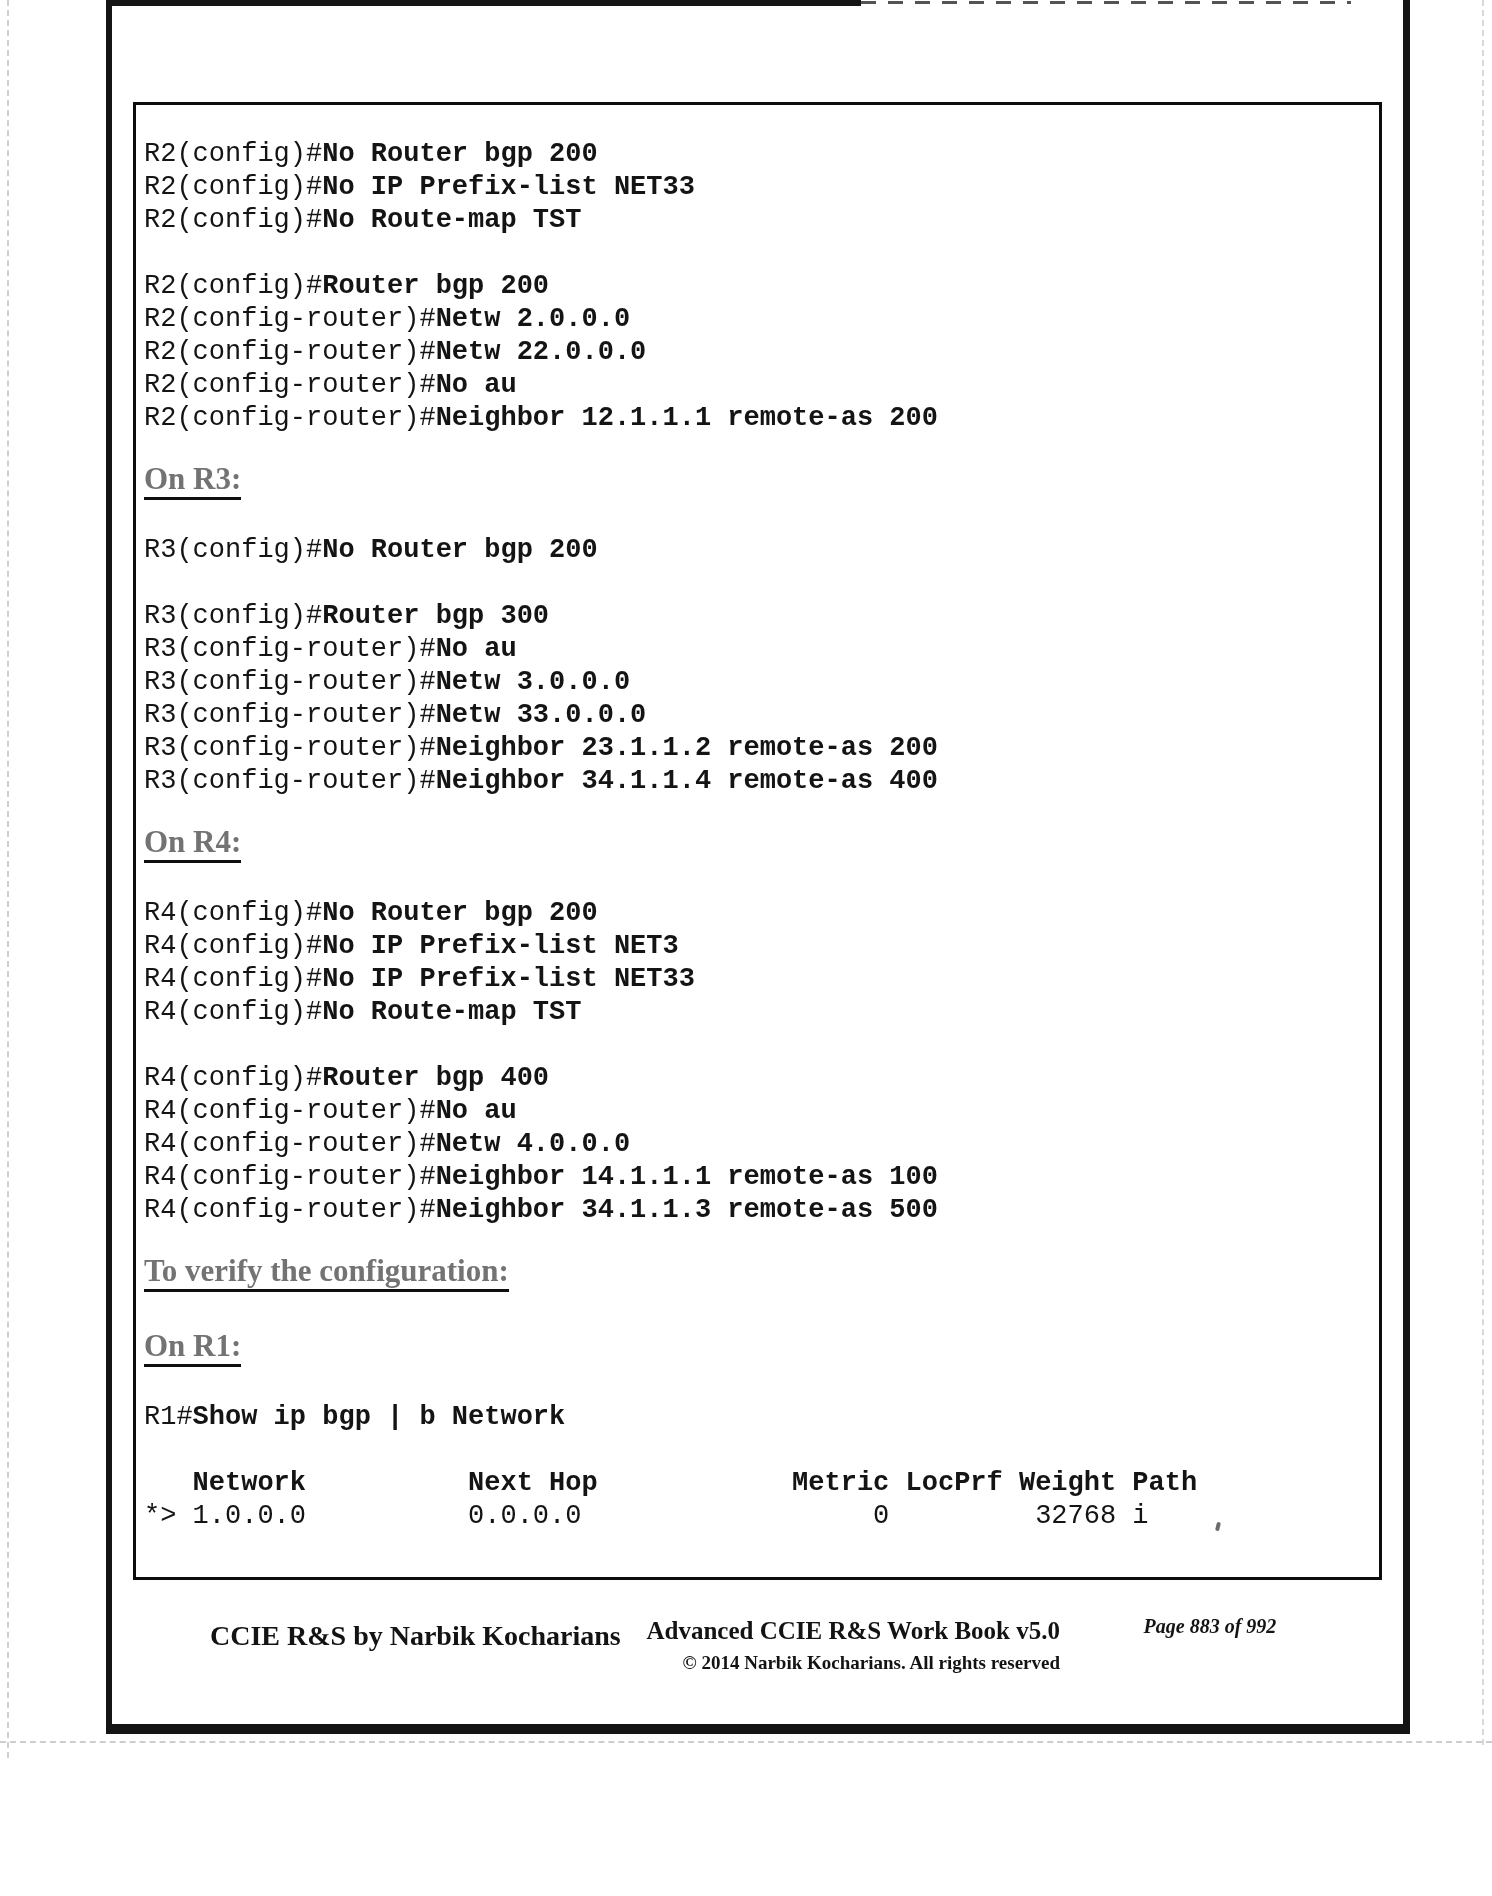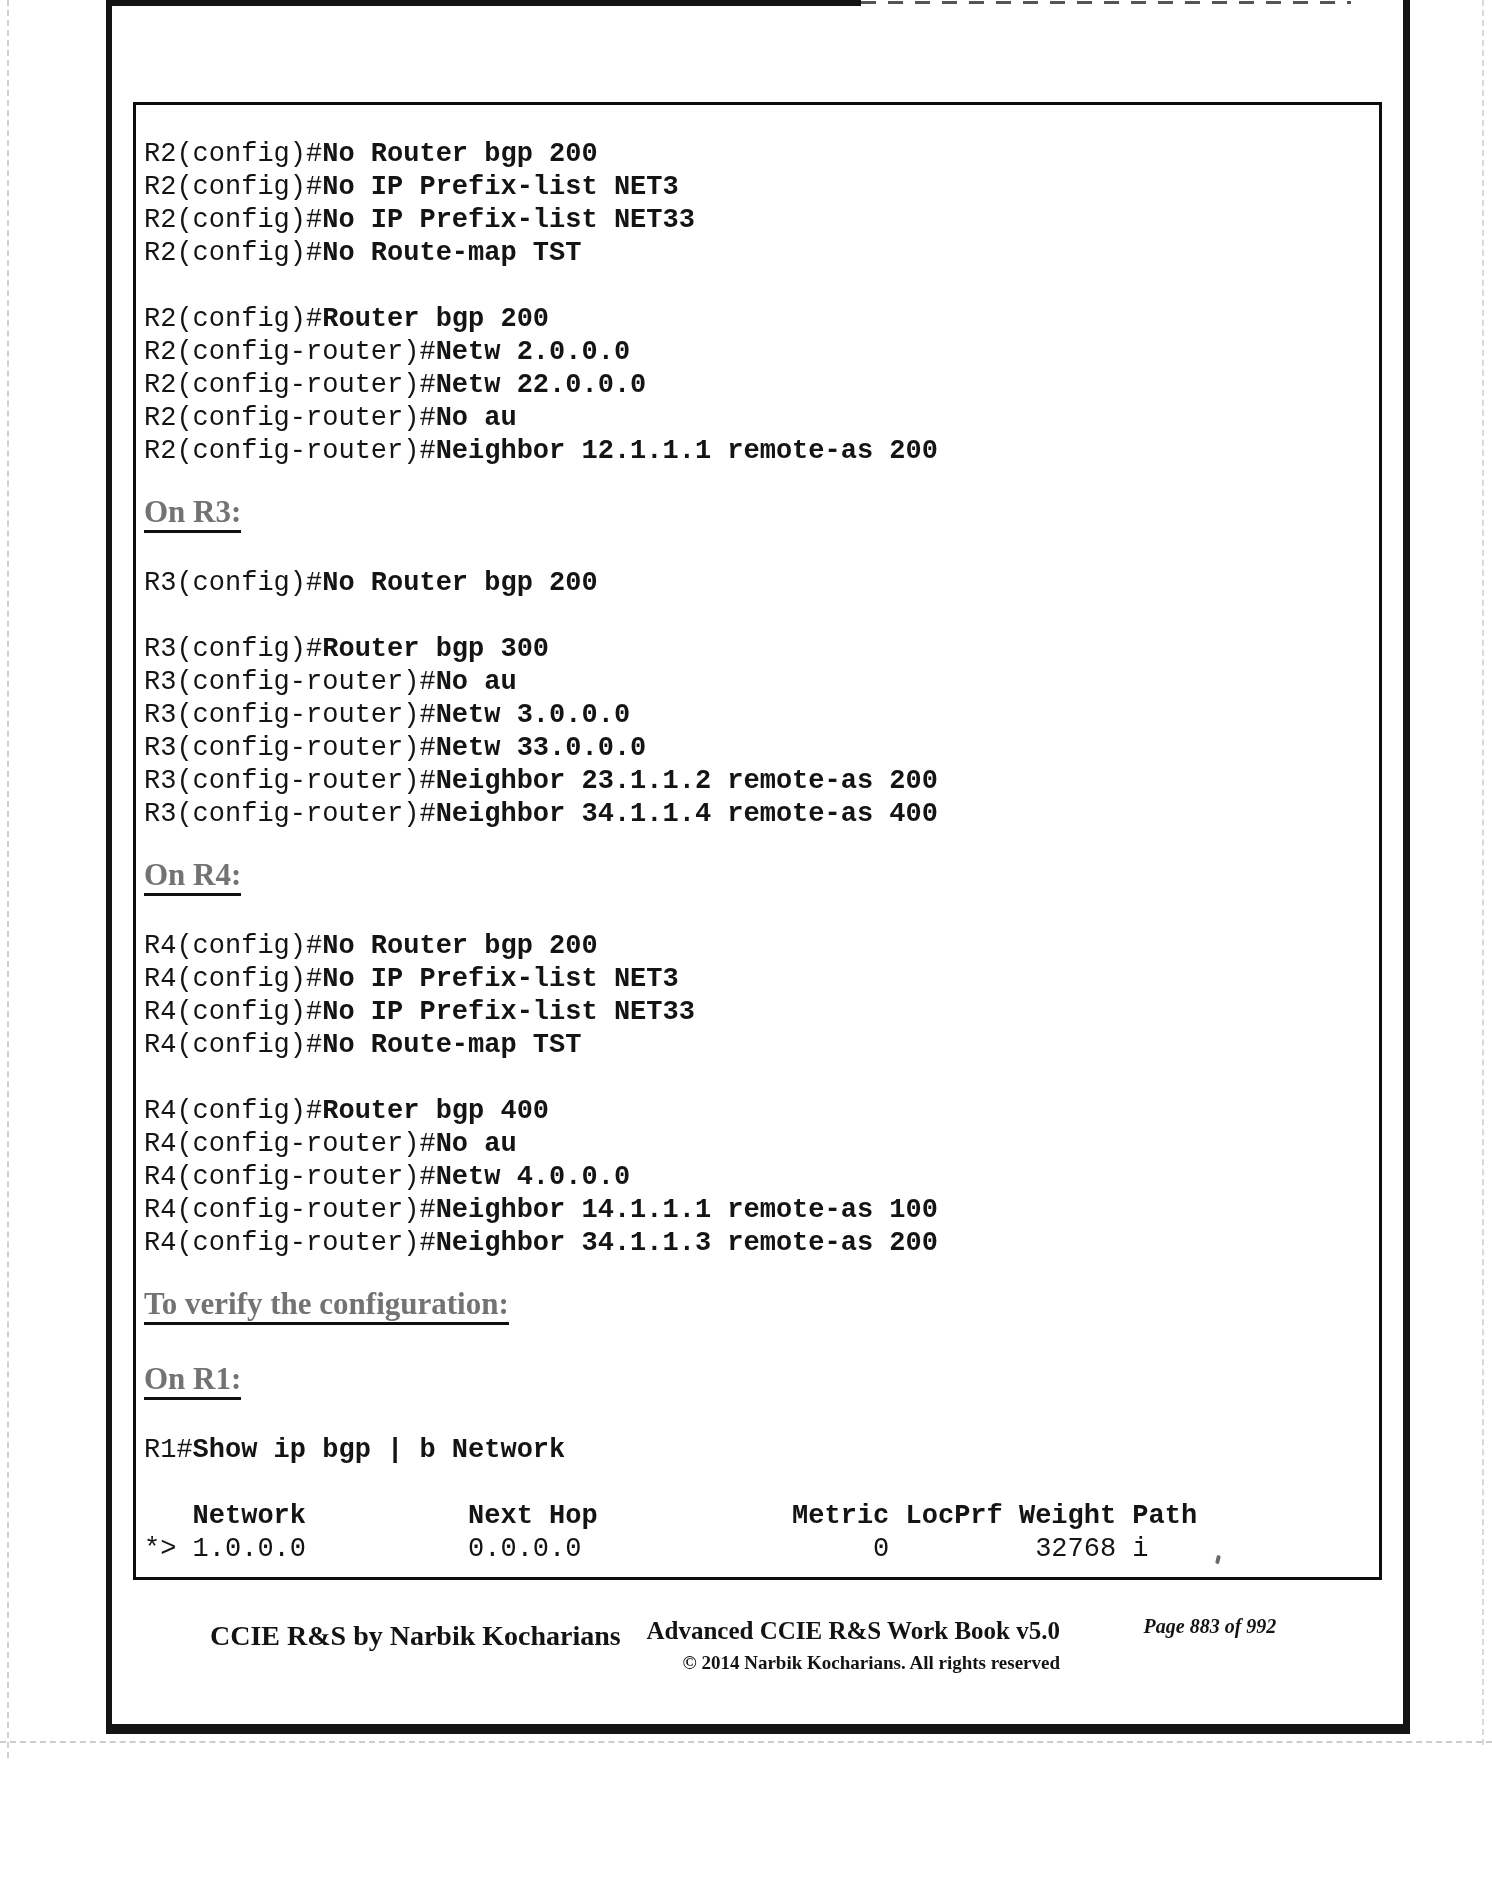--- a/index.html
+++ b/index.html
@@ -80,21 +80,20 @@
   <div class="edge-line-left"></div>
   <div class="edge-line-right"></div>
   <div class="bottom-scan-dash"></div>
 
   <div class="page-frame">
     <div class="frame-top"></div>
 
     <div class="console-panel">
       <div>
           <div class="cline"><span class="prompt">R2(config)#</span><span class="cmd">No Router bgp 200</span></div>
-          <div class="cline"><span class="prompt">R2(config)#</span><span class="cmd">No IP Prefix-list NET3</span></div>
           <div class="cline"><span class="prompt">R2(config)#</span><span class="cmd">No IP Prefix-list NET33</span></div>
           <div class="cline"><span class="prompt">R2(config)#</span><span class="cmd">No Route-map TST</span></div>
           <div class="cline">&nbsp;</div>
           <div class="cline"><span class="prompt">R2(config)#</span><span class="cmd">Router bgp 200</span></div>
           <div class="cline"><span class="prompt">R2(config-router)#</span><span class="cmd">Netw 2.0.0.0</span></div>
           <div class="cline"><span class="prompt">R2(config-router)#</span><span class="cmd">Netw 22.0.0.0</span></div>
           <div class="cline"><span class="prompt">R2(config-router)#</span><span class="cmd">No au</span></div>
           <div class="cline"><span class="prompt">R2(config-router)#</span><span class="cmd">Neighbor 12.1.1.1 remote-as 200</span></div>
           <div class="section-heading"><span class="heading-text">On R3:</span></div>
           <div class="cline"><span class="prompt">R3(config)#</span><span class="cmd">No Router bgp 200</span></div>
@@ -108,21 +107,21 @@
           <div class="section-heading"><span class="heading-text">On R4:</span></div>
           <div class="cline"><span class="prompt">R4(config)#</span><span class="cmd">No Router bgp 200</span></div>
           <div class="cline"><span class="prompt">R4(config)#</span><span class="cmd">No IP Prefix-list NET3</span></div>
           <div class="cline"><span class="prompt">R4(config)#</span><span class="cmd">No IP Prefix-list NET33</span></div>
           <div class="cline"><span class="prompt">R4(config)#</span><span class="cmd">No Route-map TST</span></div>
           <div class="cline">&nbsp;</div>
           <div class="cline"><span class="prompt">R4(config)#</span><span class="cmd">Router bgp 400</span></div>
           <div class="cline"><span class="prompt">R4(config-router)#</span><span class="cmd">No au</span></div>
           <div class="cline"><span class="prompt">R4(config-router)#</span><span class="cmd">Netw 4.0.0.0</span></div>
           <div class="cline"><span class="prompt">R4(config-router)#</span><span class="cmd">Neighbor 14.1.1.1 remote-as 100</span></div>
-          <div class="cline"><span class="prompt">R4(config-router)#</span><span class="cmd">Neighbor 34.1.1.3 remote-as 200</span></div>
+          <div class="cline"><span class="prompt">R4(config-router)#</span><span class="cmd">Neighbor 34.1.1.3 remote-as 500</span></div>
           <div class="section-heading"><span class="heading-text">To verify the configuration:</span></div>
           <div class="section-heading"><span class="heading-text">On R1:</span></div>
           <div class="cline"><span class="prompt">R1#</span><span class="cmd">Show ip bgp | b Network</span></div>
           <div class="cline">&nbsp;</div>
           <div class="cline tbl-header">   Network          Next Hop            Metric LocPrf Weight Path</div>
           <div class="cline tbl-row">*&gt; 1.0.0.0          0.0.0.0                  0         32768 i</div>
         </div>
     </div>
   </div>
 

